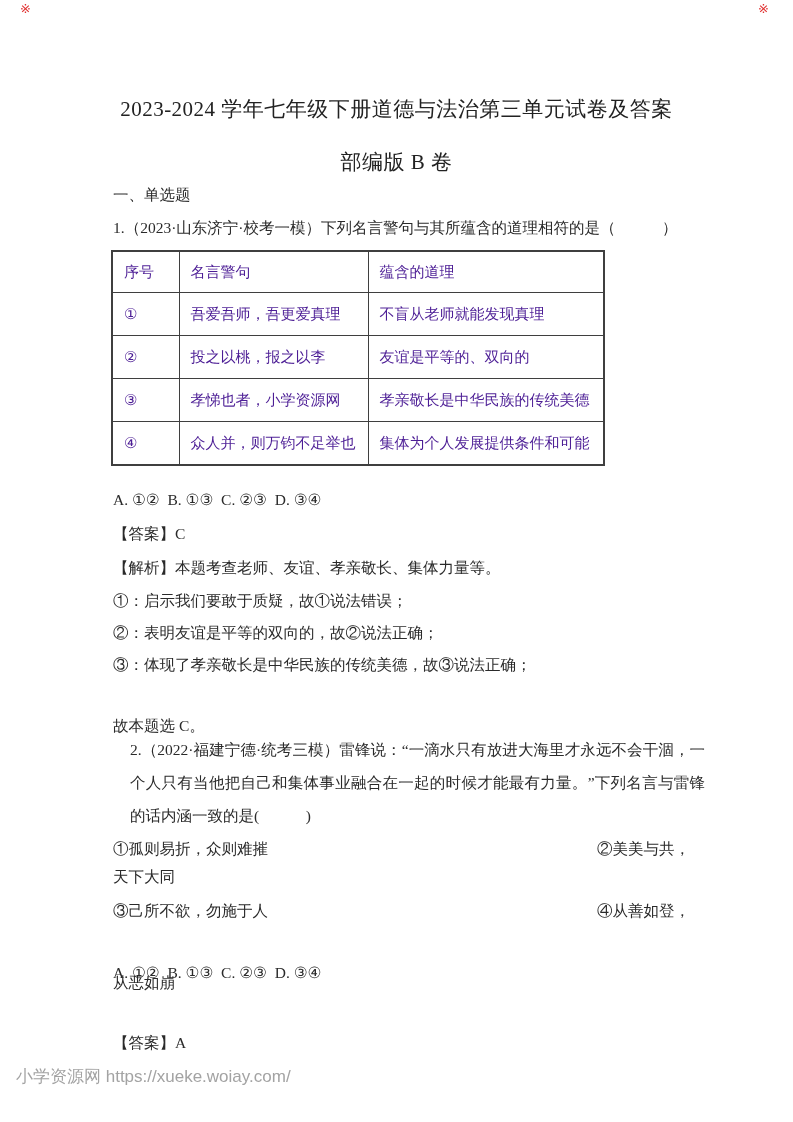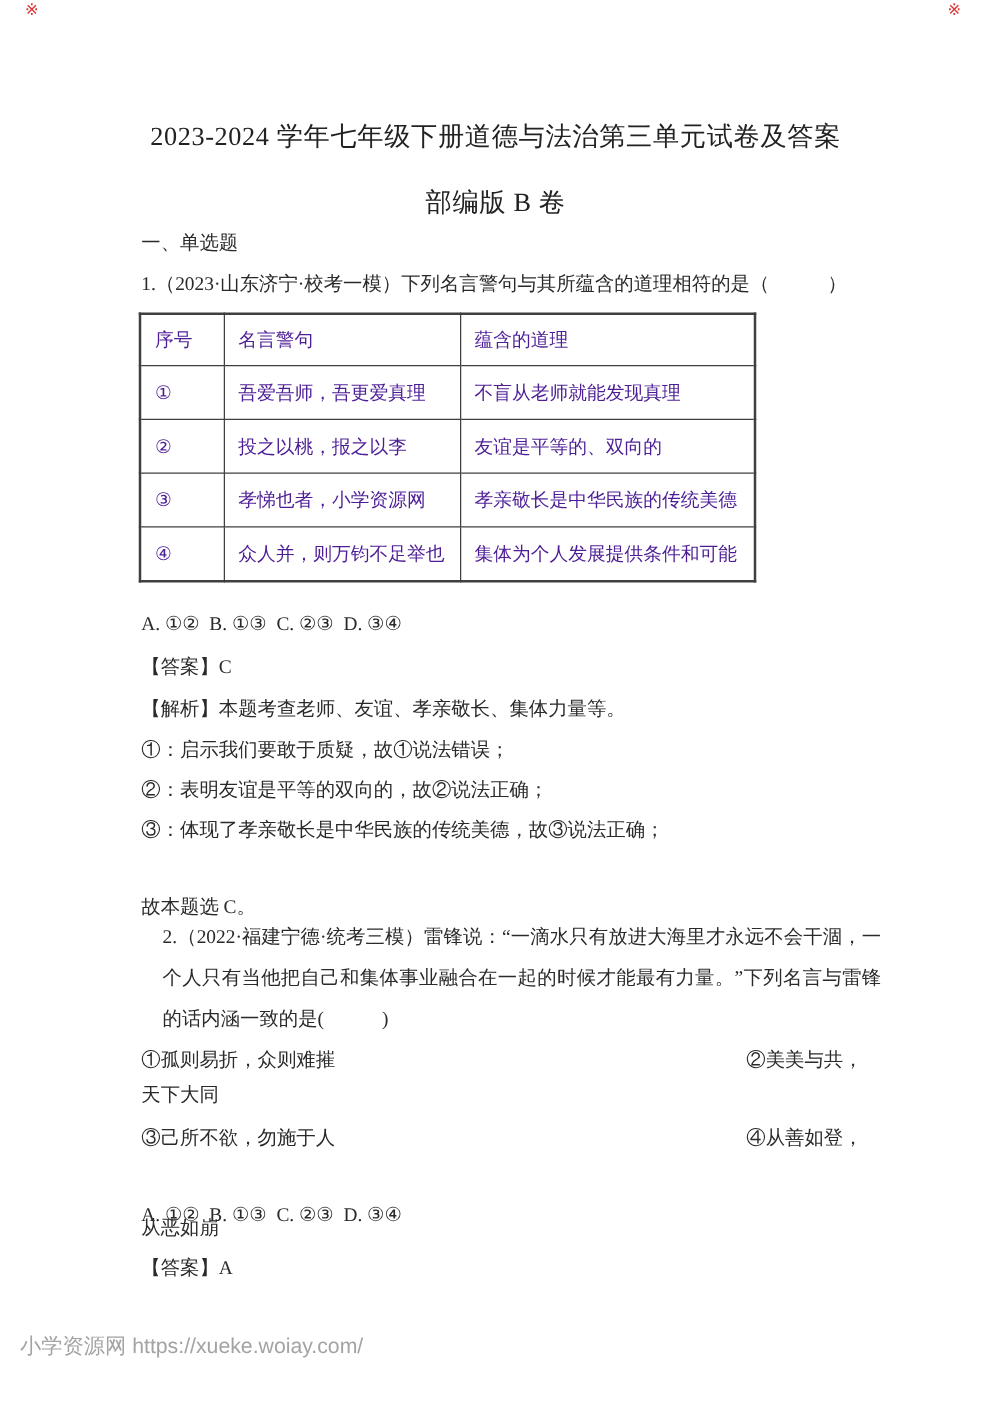--- a/index.html
+++ b/index.html
@@ -128,17 +128,17 @@
   </div>
   <div class="line" style="top:866px">天下大同</div>
 
   <div class="optrow" style="top:900px">
     <span>③己所不欲，勿施于人</span>
     <span>④从善如登，</span>
   </div>
   <div class="line" style="top:972px">从恶如崩</div>
 
   <div class="line" style="top:962px">A. ①②  B. ①③  C. ②③  D. ③④</div>
-  <div class="line" style="top:1004px">【答案】A</div>
+  <div class="line" style="top:1032px">【答案】A</div>
 
   <div class="footer">小学资源网 https://xueke.woiay.com/</div>
 
 </div>
 
 </body></html>

